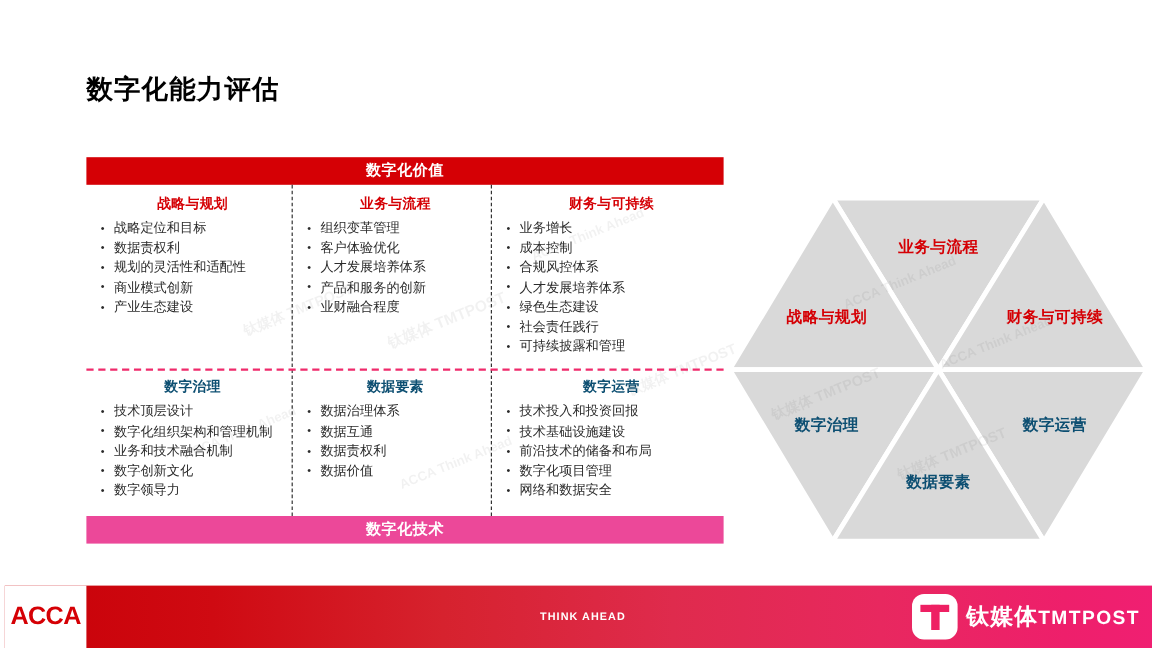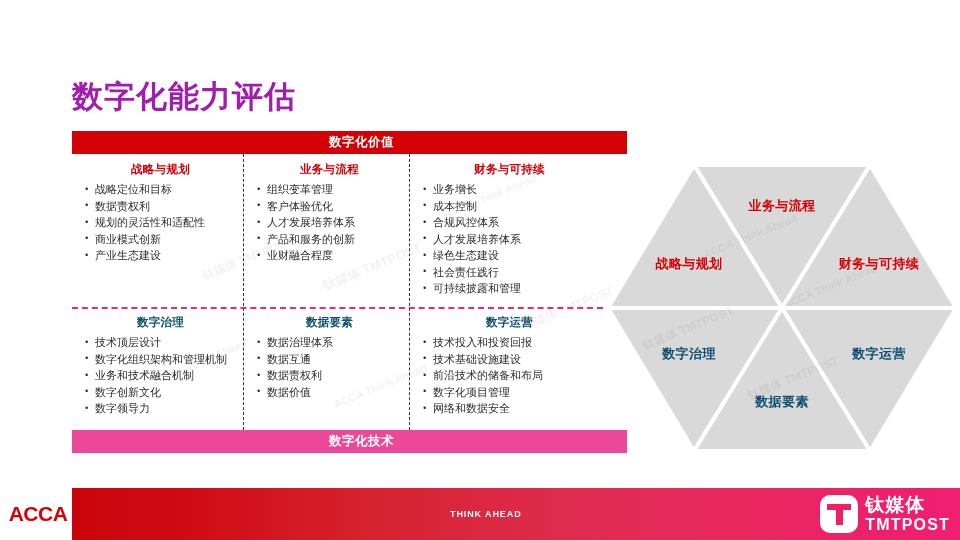--- a/index.html
+++ b/index.html
@@ -13,24 +13,24 @@
     position: relative;
     overflow: hidden;
     font-family: "Liberation Sans", "DejaVu Sans", sans-serif;
     -webkit-font-smoothing: antialiased;
   }
 
   
   .slide-title {
     position: absolute;
     left: 72px;
-    top: 78px;
-    font-size: 31px;
-    font-weight: bold;
-    color: #a21caf;
+    top: 62px;
+    font-size: 22px;
+    font-weight: bold;
+    color: #000000;
     letter-spacing: 1px;
     line-height: 1.2;
   }
 
   
   .matrix {
     position: absolute;
     left: 72px;
     top: 131px;
     width: 531px;
@@ -41,21 +41,20 @@
     left: 0;
     width: 531px;
     height: 23px;
     display: flex;
     align-items: center;
     justify-content: center;
     color: #ffffff;
     font-size: 12.5px;
     font-weight: bold;
     letter-spacing: 0.5px;
-    padding-left: 24px;
   }
   .band-top {
     top: 0;
     background: #d50005;
   }
   .band-bottom {
     top: 299px;
     background: #ec4899;
   }
 
@@ -93,21 +92,20 @@
     margin-bottom: 5px;
     letter-spacing: 0.3px;
   }
   .cell-title.red  { color: #d50005; }
   .cell-title.blue { color: #0d4f72; }
 
   .cell-list {
     list-style: none;
     margin: 0;
     padding: 0;
-    font-family: Liberation Mono, monospace;
   }
   .cell-list li {
     position: relative;
     padding-left: 11px;
     font-size: 11px;
     line-height: 16.5px;
     color: #2b2b2b;
     white-space: nowrap;
   }
   .cell-list li::before {
@@ -227,21 +225,21 @@
     content: "";
     position: absolute;
     left: 15.5px;
     top: 9px;
     width: 7px;
     height: 21px;
     background: #ee2063;
   }
   .tmt-text {
     display: flex;
-    flex-direction: column;
+    flex-direction: row;
     color: #ffffff;
     line-height: 1;
   }
   .tmt-cn {
     font-size: 19px;
     font-weight: bold;
     letter-spacing: 1px;
   }
   .tmt-en {
     font-size: 16px;

